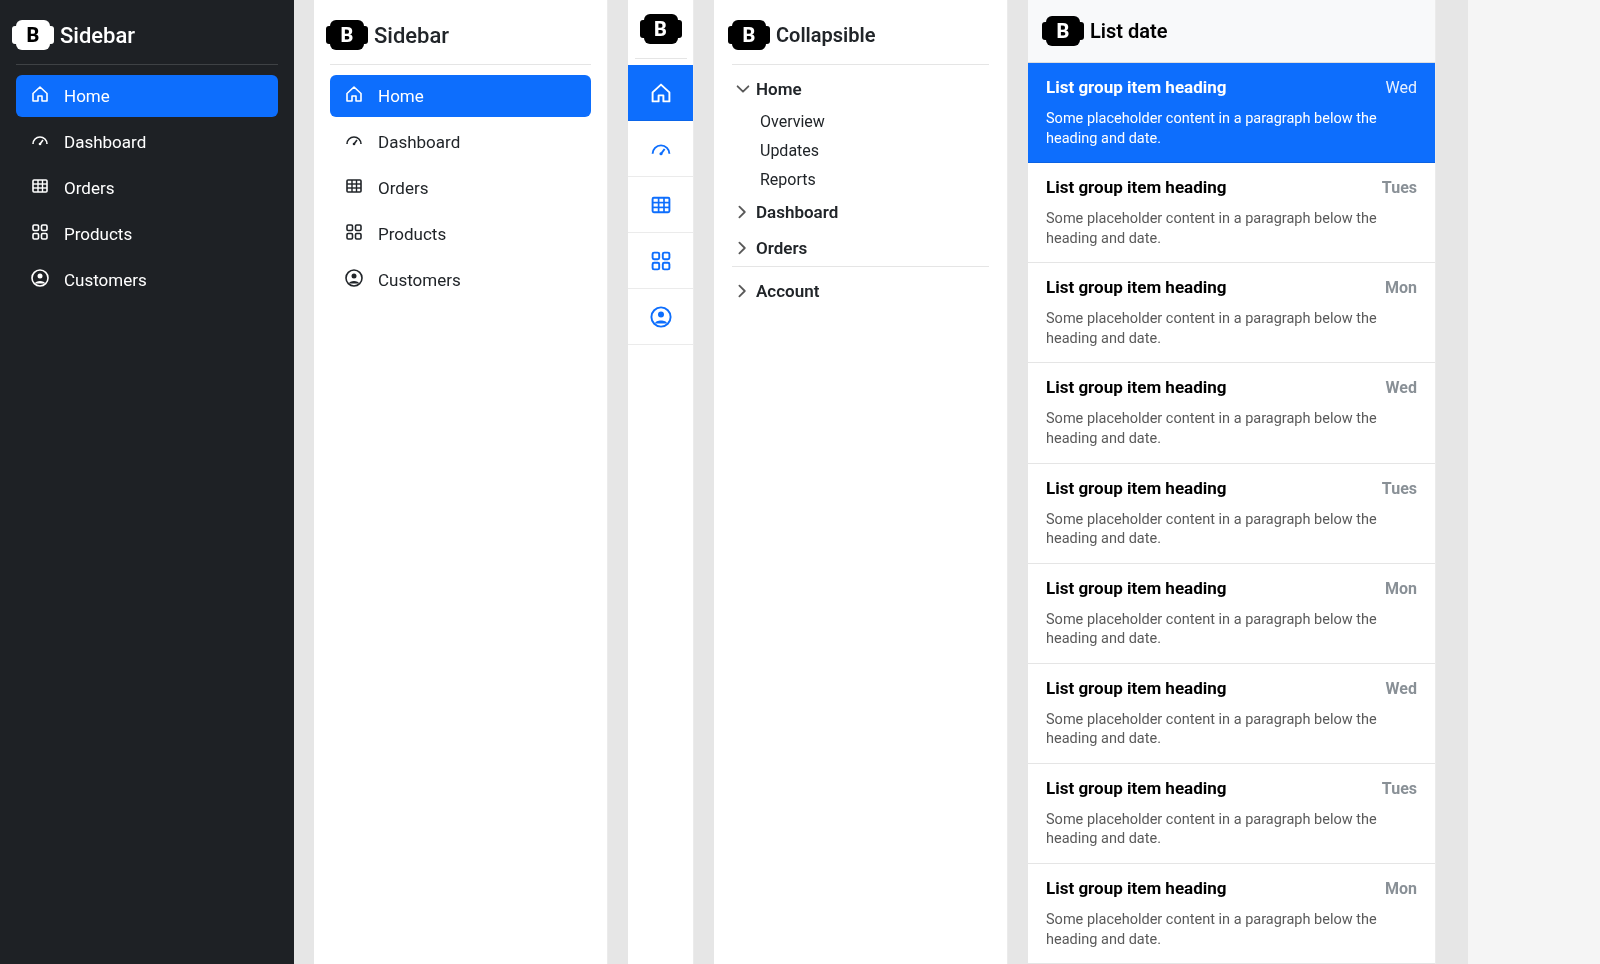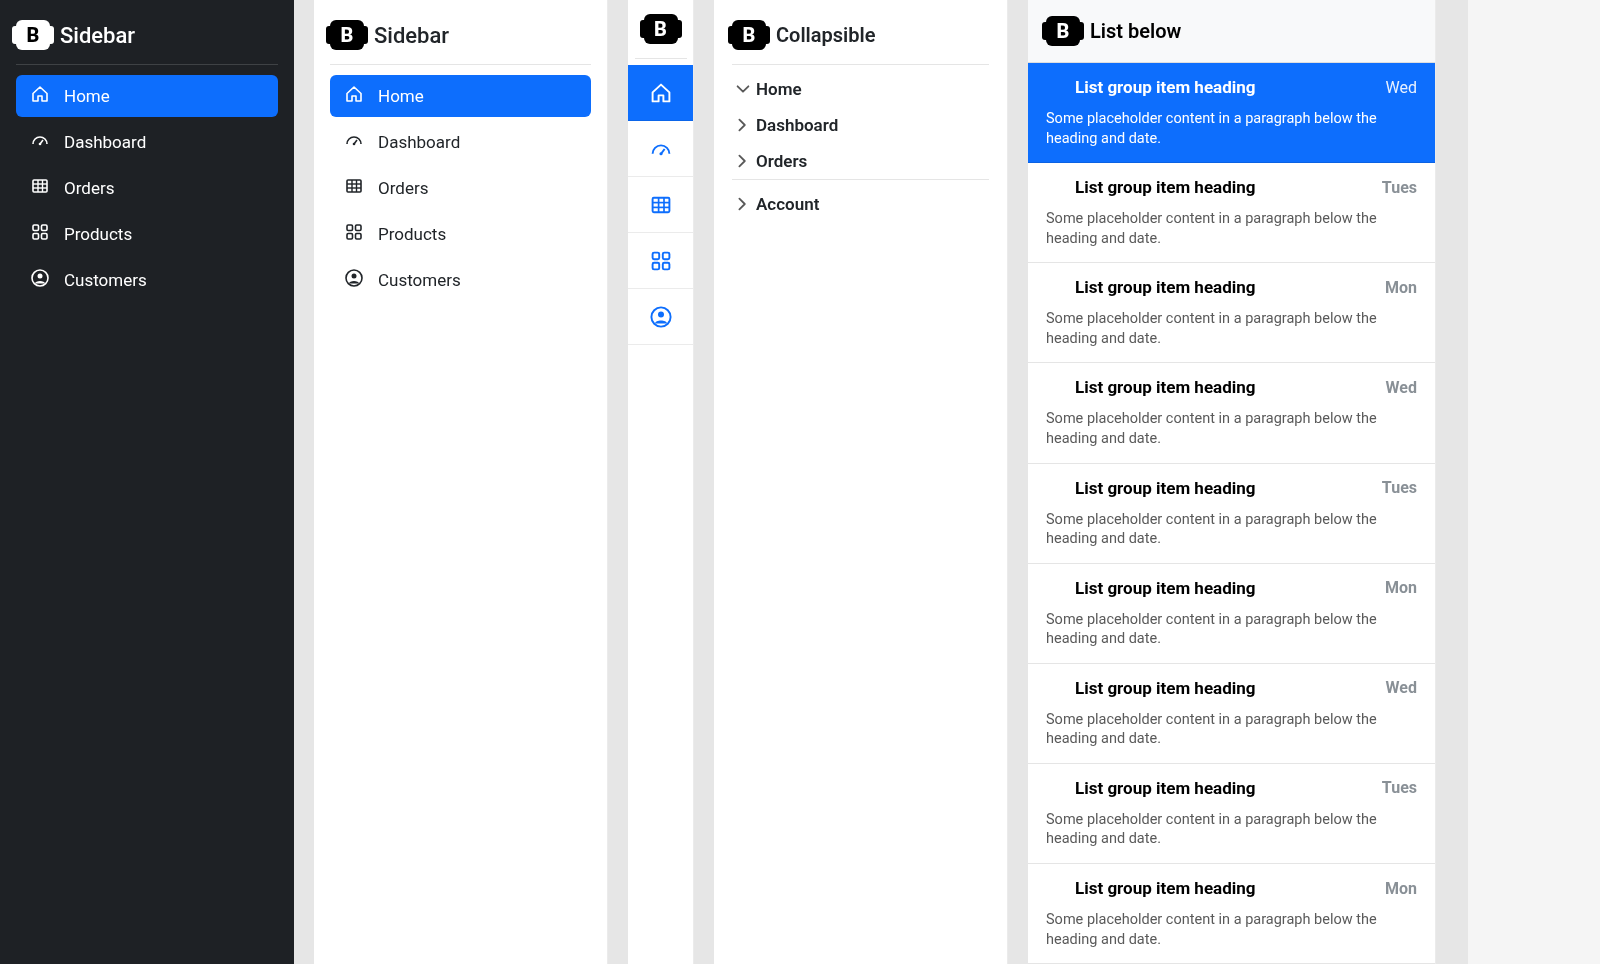--- a/index.html
+++ b/index.html
@@ -113,21 +113,21 @@
     padding: 16px 18px;
     background: #f8f9fa;
     border-bottom: 1px solid rgba(0,0,0,0.1);
   }
   .lg-item {
     padding: 14px 18px;
     border-bottom: 1px solid rgba(0,0,0,0.1);
     cursor: pointer;
   }
   .lg-item.active { background: #0d6efd; color: #fff; }
-  .lg-head { display: flex; justify-content: space-between; align-items: center; margin-left: 29px; }
+  .lg-head { display: flex; justify-content: space-between; align-items: flex-end; }
   .lg-title { font-size: 17px; font-weight: 700; }
   .lg-date { font-size: 16px; opacity: 0.8; }
   .lg-item.active .lg-date { color: #fff; opacity: 0.9; }
   .lg-item:not(.active) .lg-date { color: #6c757d; font-weight: bold; }
   .lg-body { font-size: 14.5px; margin-top: 12px; line-height: 1.35; }
   .lg-item:not(.active) .lg-body { color: #5a5a5a; }
 
   
   .ic { width: 20px; height: 20px; flex-shrink: 0; }
   .ic-sm { width: 18px; height: 18px; flex-shrink:0; }
@@ -320,20 +320,25 @@
   <hr>
   <div id="coll-top">
       <div class="tog">
         <span class="chev">
           <svg class="ic-sm" viewBox="0 0 20 20" style="color:#595959">
             <use href="#i-chev-d"></use>
           </svg>
         </span>
         <span>Home</span>
       </div>
+      <ul class="sub">
+        <li>Overview</li>
+        <li>Updates</li>
+        <li>Reports</li>
+      </ul>
       <div class="tog">
         <span class="chev">
           <svg class="ic-sm" viewBox="0 0 20 20" style="color:#595959">
             <use href="#i-chev-r"></use>
           </svg>
         </span>
         <span>Dashboard</span>
       </div>
       <div class="tog">
         <span class="chev">
@@ -355,21 +360,21 @@
         <span>Account</span>
       </div>
     </div>
 </aside>
 
 <div class="sm-gap"></div>
 
 <aside class="sb-list">
   <div class="brand">
     <span class="blogo dark">B</span>
-    <span>List below</span>
+    <span>List date</span>
   </div>
   <div id="lg-items">
       <div class="lg-item active">
         <div class="lg-head">
           <div class="lg-title">List group item heading</div>
           <div class="lg-date">Wed</div>
         </div>
         <div class="lg-body">Some placeholder content in a paragraph below the heading and date.</div>
       </div>
       <div class="lg-item">

